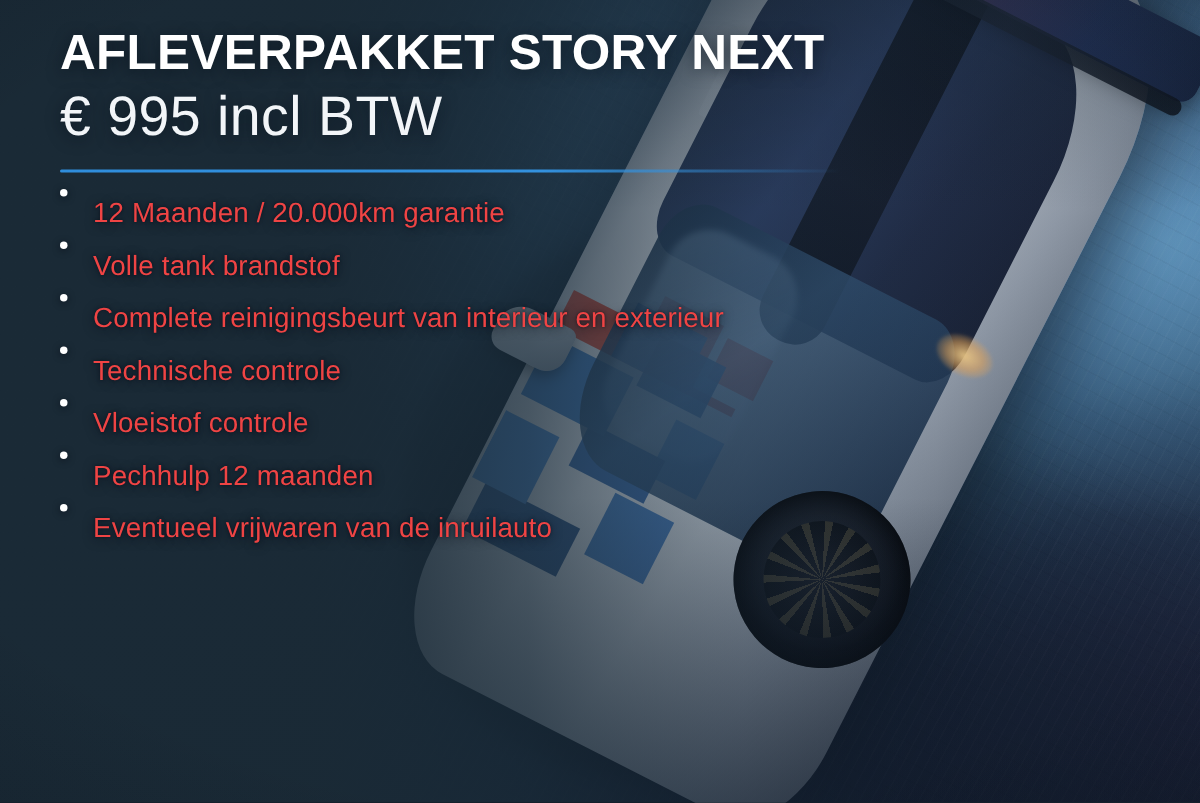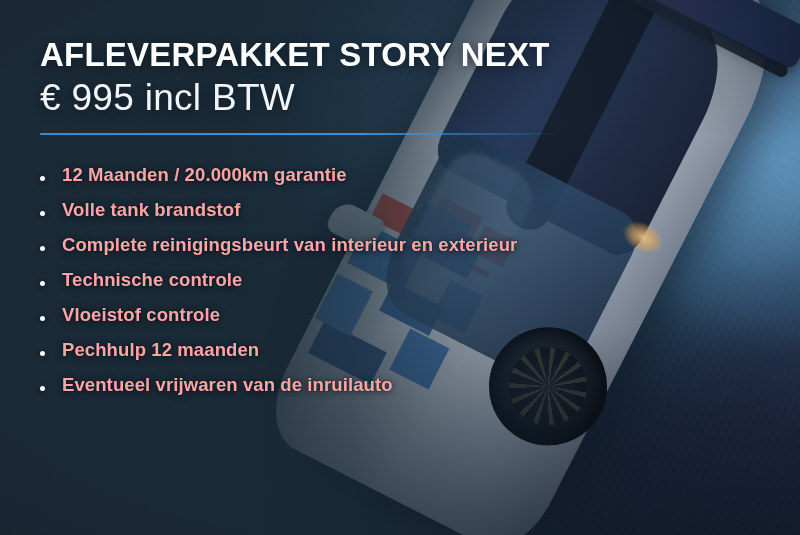--- a/index.html
+++ b/index.html
@@ -210,21 +210,21 @@
       linear-gradient(180deg, rgba(20,34,46,.42) 0%, rgba(0,0,0,0) 26%, rgba(0,0,0,0) 62%, rgba(14,22,36,.55) 100%);
   }
   .bg-vignette {
     background: radial-gradient(ellipse 120% 110% at 50% 46%, rgba(0,0,0,0) 50%, rgba(6,10,18,.45) 100%);
   }
 
   
   .content {
     position: absolute;
     inset: 0;
-    padding: 38px 0 0 40px;
+    padding: 18px 0 0 40px;
     box-sizing: border-box;
   }
   .headline {
     margin: 0;
     font-size: 33px;
     font-weight: 700;
     letter-spacing: .2px;
     color: #ffffff;
     line-height: 1.04;
     text-shadow: 0 2px 10px rgba(6,12,22,.55);
@@ -247,25 +247,25 @@
     background: linear-gradient(90deg, #2f8ddc 0%, #3391de 62%, rgba(51,145,222,.35) 88%, rgba(51,145,222,0) 100%);
     border-radius: 1px;
   }
   .feature-list {
     list-style: none;
     margin: 16px 0 0 0;
     padding: 0;
   }
   .feature-item {
     display: flex;
-    align-items: flex-end;
+    align-items: flex-start;
     height: 35px;
-    color: #fca5a5;
+    color: #ef4444;
     font-size: 18.5px;
-    font-weight: 700;
+    font-weight: 400;
     letter-spacing: .1px;
     text-shadow: 0 1px 7px rgba(8,14,24,.75), 0 0 2px rgba(8,14,24,.6);
     white-space: nowrap;
   }
   .bullet-dot {
     flex: 0 0 auto;
     width: 5px; height: 5px;
     border-radius: 50%;
     background: #ffffff;
     margin-right: 17px;

